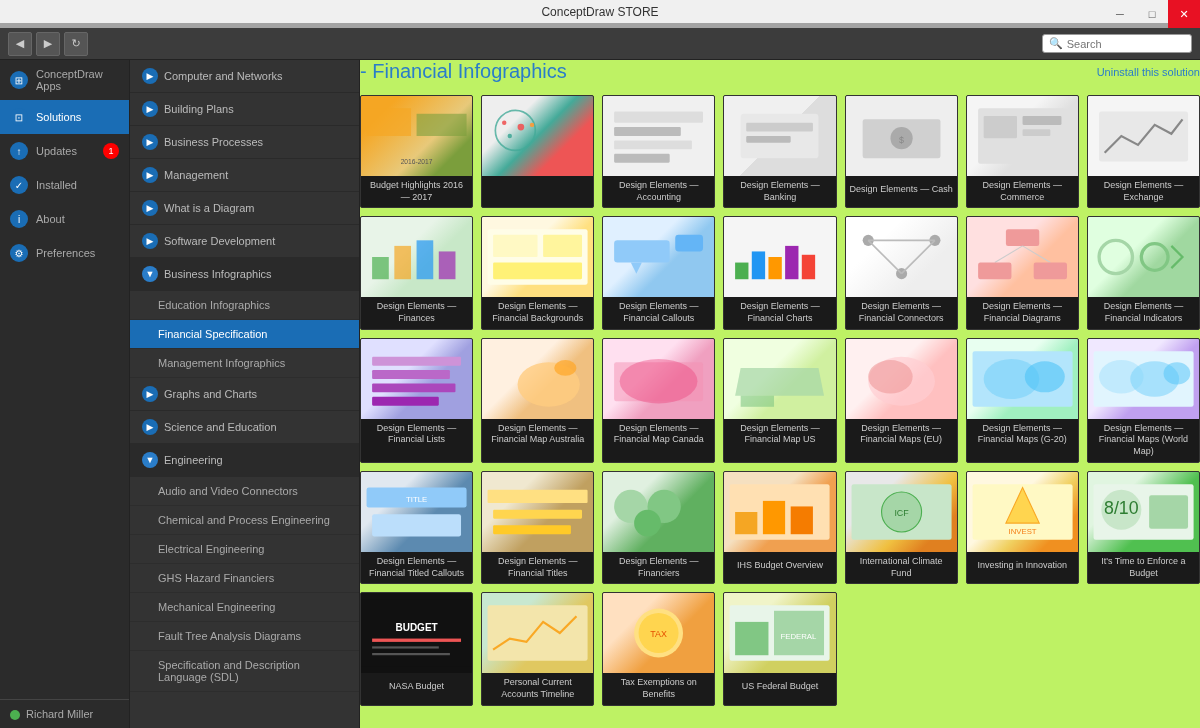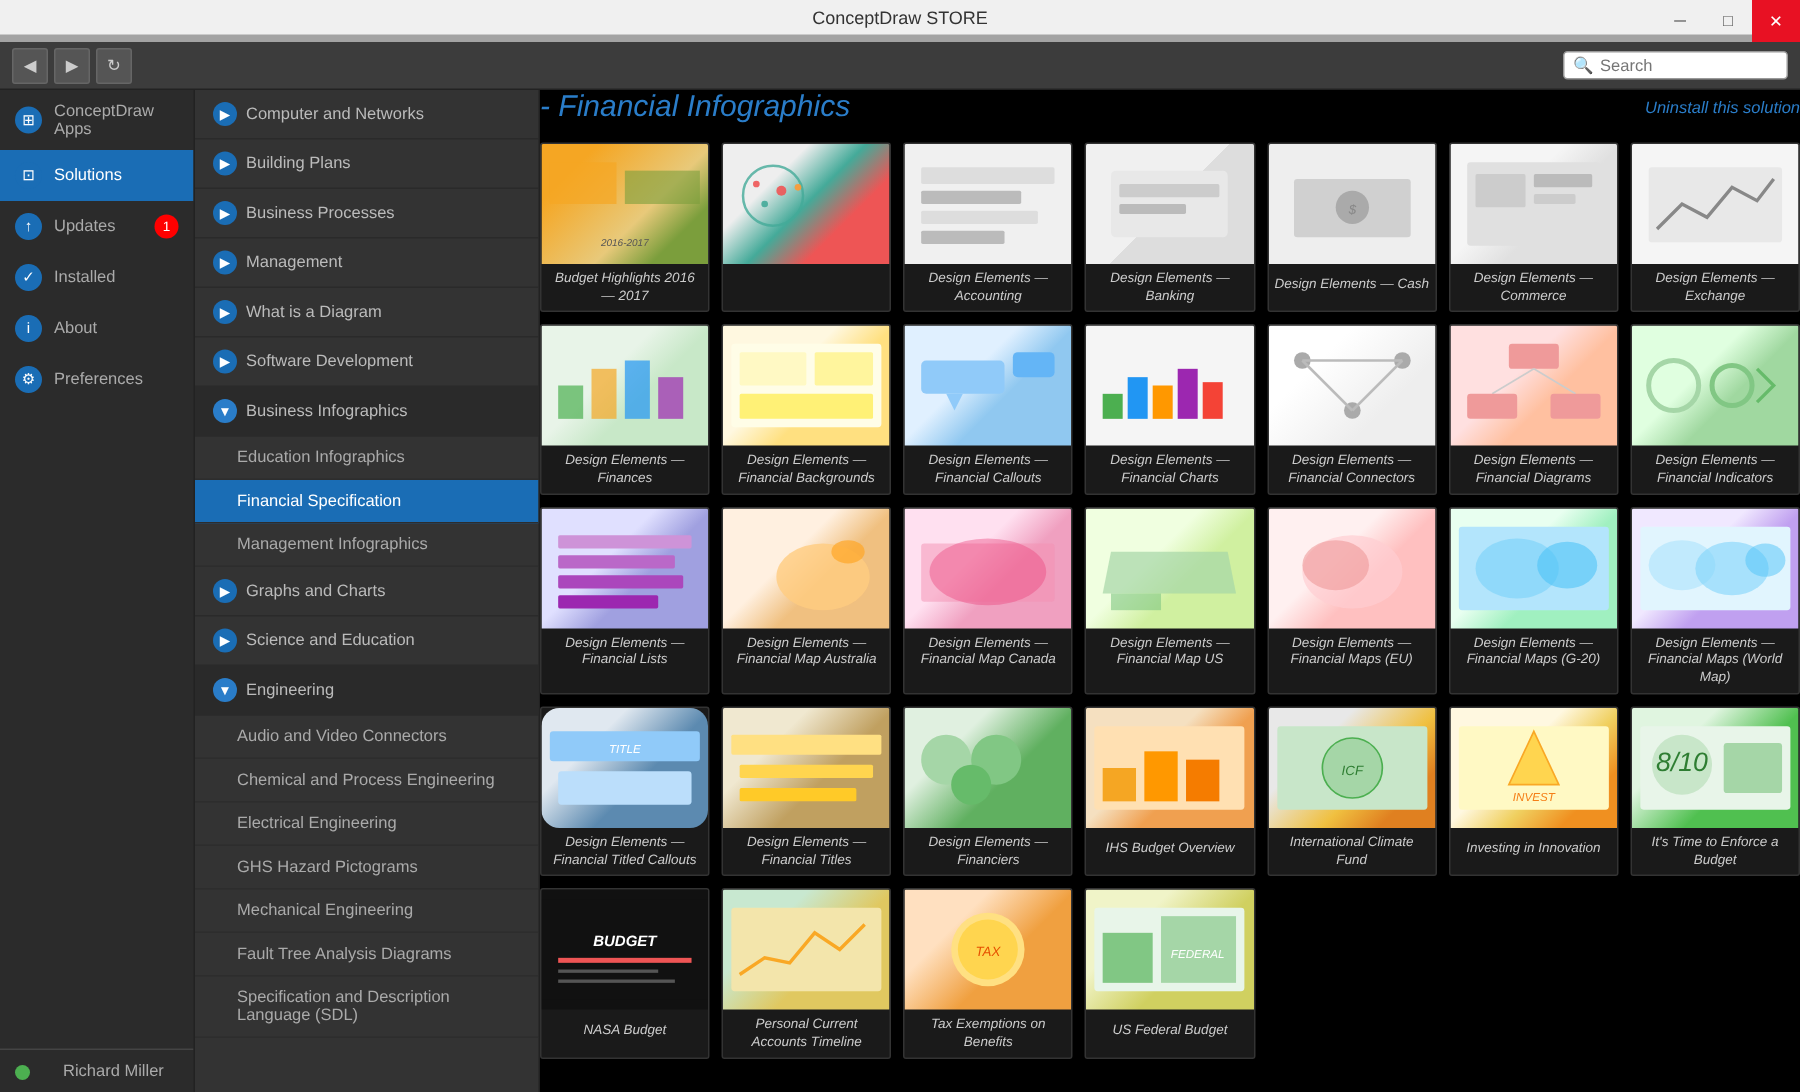--- a/index.html
+++ b/index.html
@@ -111,21 +111,21 @@
       width: 16px; height: 16px;
       display: flex; align-items: center; justify-content: center;
       font-size: 9px;
     }
     .sidebar-footer {
       margin-top: auto;
       border-top: 1px solid #444;
       padding: 8px 10px;
       display: flex;
       align-items: flex-end;
-      gap: 22px;
+      gap: 6px;
       font-size: 11px;
       color: #aaa;
     }
     .footer-dot {
       width: 10px; height: 10px;
       background: #4caf50;
       border-radius: 50%;
     }
 
     
@@ -160,24 +160,23 @@
       border-bottom: 1px solid #2d2d2d;
     }
     .nav-item.sub.active-sub {
       background: #1a6db5;
       color: white;
     }
 
     
     .content {
       flex: 1;
-      background: #000000;
+      background: #bef264;
       overflow-y: auto;
       padding: 0;
-      font-style: italic;
     }
     .content-header {
       display: flex;
       align-items: center;
       justify-content: space-between;
       margin-bottom: 12px;
     }
     .section-title {
       font-size: 20px;
       color: #2a7dc9;
@@ -245,21 +244,21 @@
     .t12 { background: linear-gradient(135deg, #fff 30%, #eee 70%); }
     .t13 { background: linear-gradient(135deg, #ffe0e0 40%, #ffc0a0 60%); }
     .t14 { background: linear-gradient(135deg, #e0ffe0 40%, #a0d8a0 60%); }
     .t15 { background: linear-gradient(135deg, #e0e0ff 40%, #a0a0e0 60%); }
     .t16 { background: linear-gradient(135deg, #fff0e0 40%, #f0c080 60%); }
     .t17 { background: linear-gradient(135deg, #ffe0f0 40%, #f0a0c0 60%); }
     .t18 { background: linear-gradient(135deg, #f0ffe0 40%, #d0f0a0 60%); }
     .t19 { background: linear-gradient(135deg, #fff0f0 40%, #ffc0c0 60%); }
     .t20 { background: linear-gradient(135deg, #e8fff0 40%, #a0f0c0 60%); }
     .t21 { background: linear-gradient(135deg, #f0e8ff 40%, #c0a0f0 60%); }
-    .t22 { background: linear-gradient(135deg, #e0e8f0 30%, #5c8ab0 60%); border-radius: 12px; }
+    .t22 { background: linear-gradient(135deg, #e0e8f0 30%, #5c8ab0 60%); }
     .t23 { background: linear-gradient(135deg, #f0e8d0 30%, #c0a060 60%); }
     .t24 { background: linear-gradient(135deg, #e0f0e0 30%, #60b060 60%); }
     .t25 { background: linear-gradient(135deg, #f5e0c0 40%, #f0a050 60%); }
     .t26 { background: linear-gradient(135deg, #e8e8e8 30%, #f0c040 60%, #e08020 80%); }
     .t27 { background: linear-gradient(135deg, #fff8e0 40%, #f0d060 60%, #f09020 80%); }
     .t28 { background: linear-gradient(135deg, #e0f5e0 30%, #50c050 60%); }
     .t29 { background: #111; justify-content: center; }
     .t30 { background: linear-gradient(135deg, #c8e8d0 30%, #e0c860 60%); }
     .t31 { background: linear-gradient(135deg, #ffe0c0 30%, #f0a040 60%); }
     .t32 { background: linear-gradient(135deg, #f0f4c8 30%, #d0d060 60%); }
@@ -382,21 +381,21 @@
     <div class="nav-item sub">
       <span>Audio and Video Connectors</span>
     </div>
     <div class="nav-item sub">
       <span>Chemical and Process Engineering</span>
     </div>
     <div class="nav-item sub">
       <span>Electrical Engineering</span>
     </div>
     <div class="nav-item sub">
-      <span>GHS Hazard Pictograms</span>
+      <span>GHS Hazard Financiers</span>
     </div>
     <div class="nav-item sub">
       <span>Mechanical Engineering</span>
     </div>
     <div class="nav-item sub">
       <span>Fault Tree Analysis Diagrams</span>
     </div>
     <div class="nav-item sub">
       <span>Specification and Description Language (SDL)</span>
     </div>

